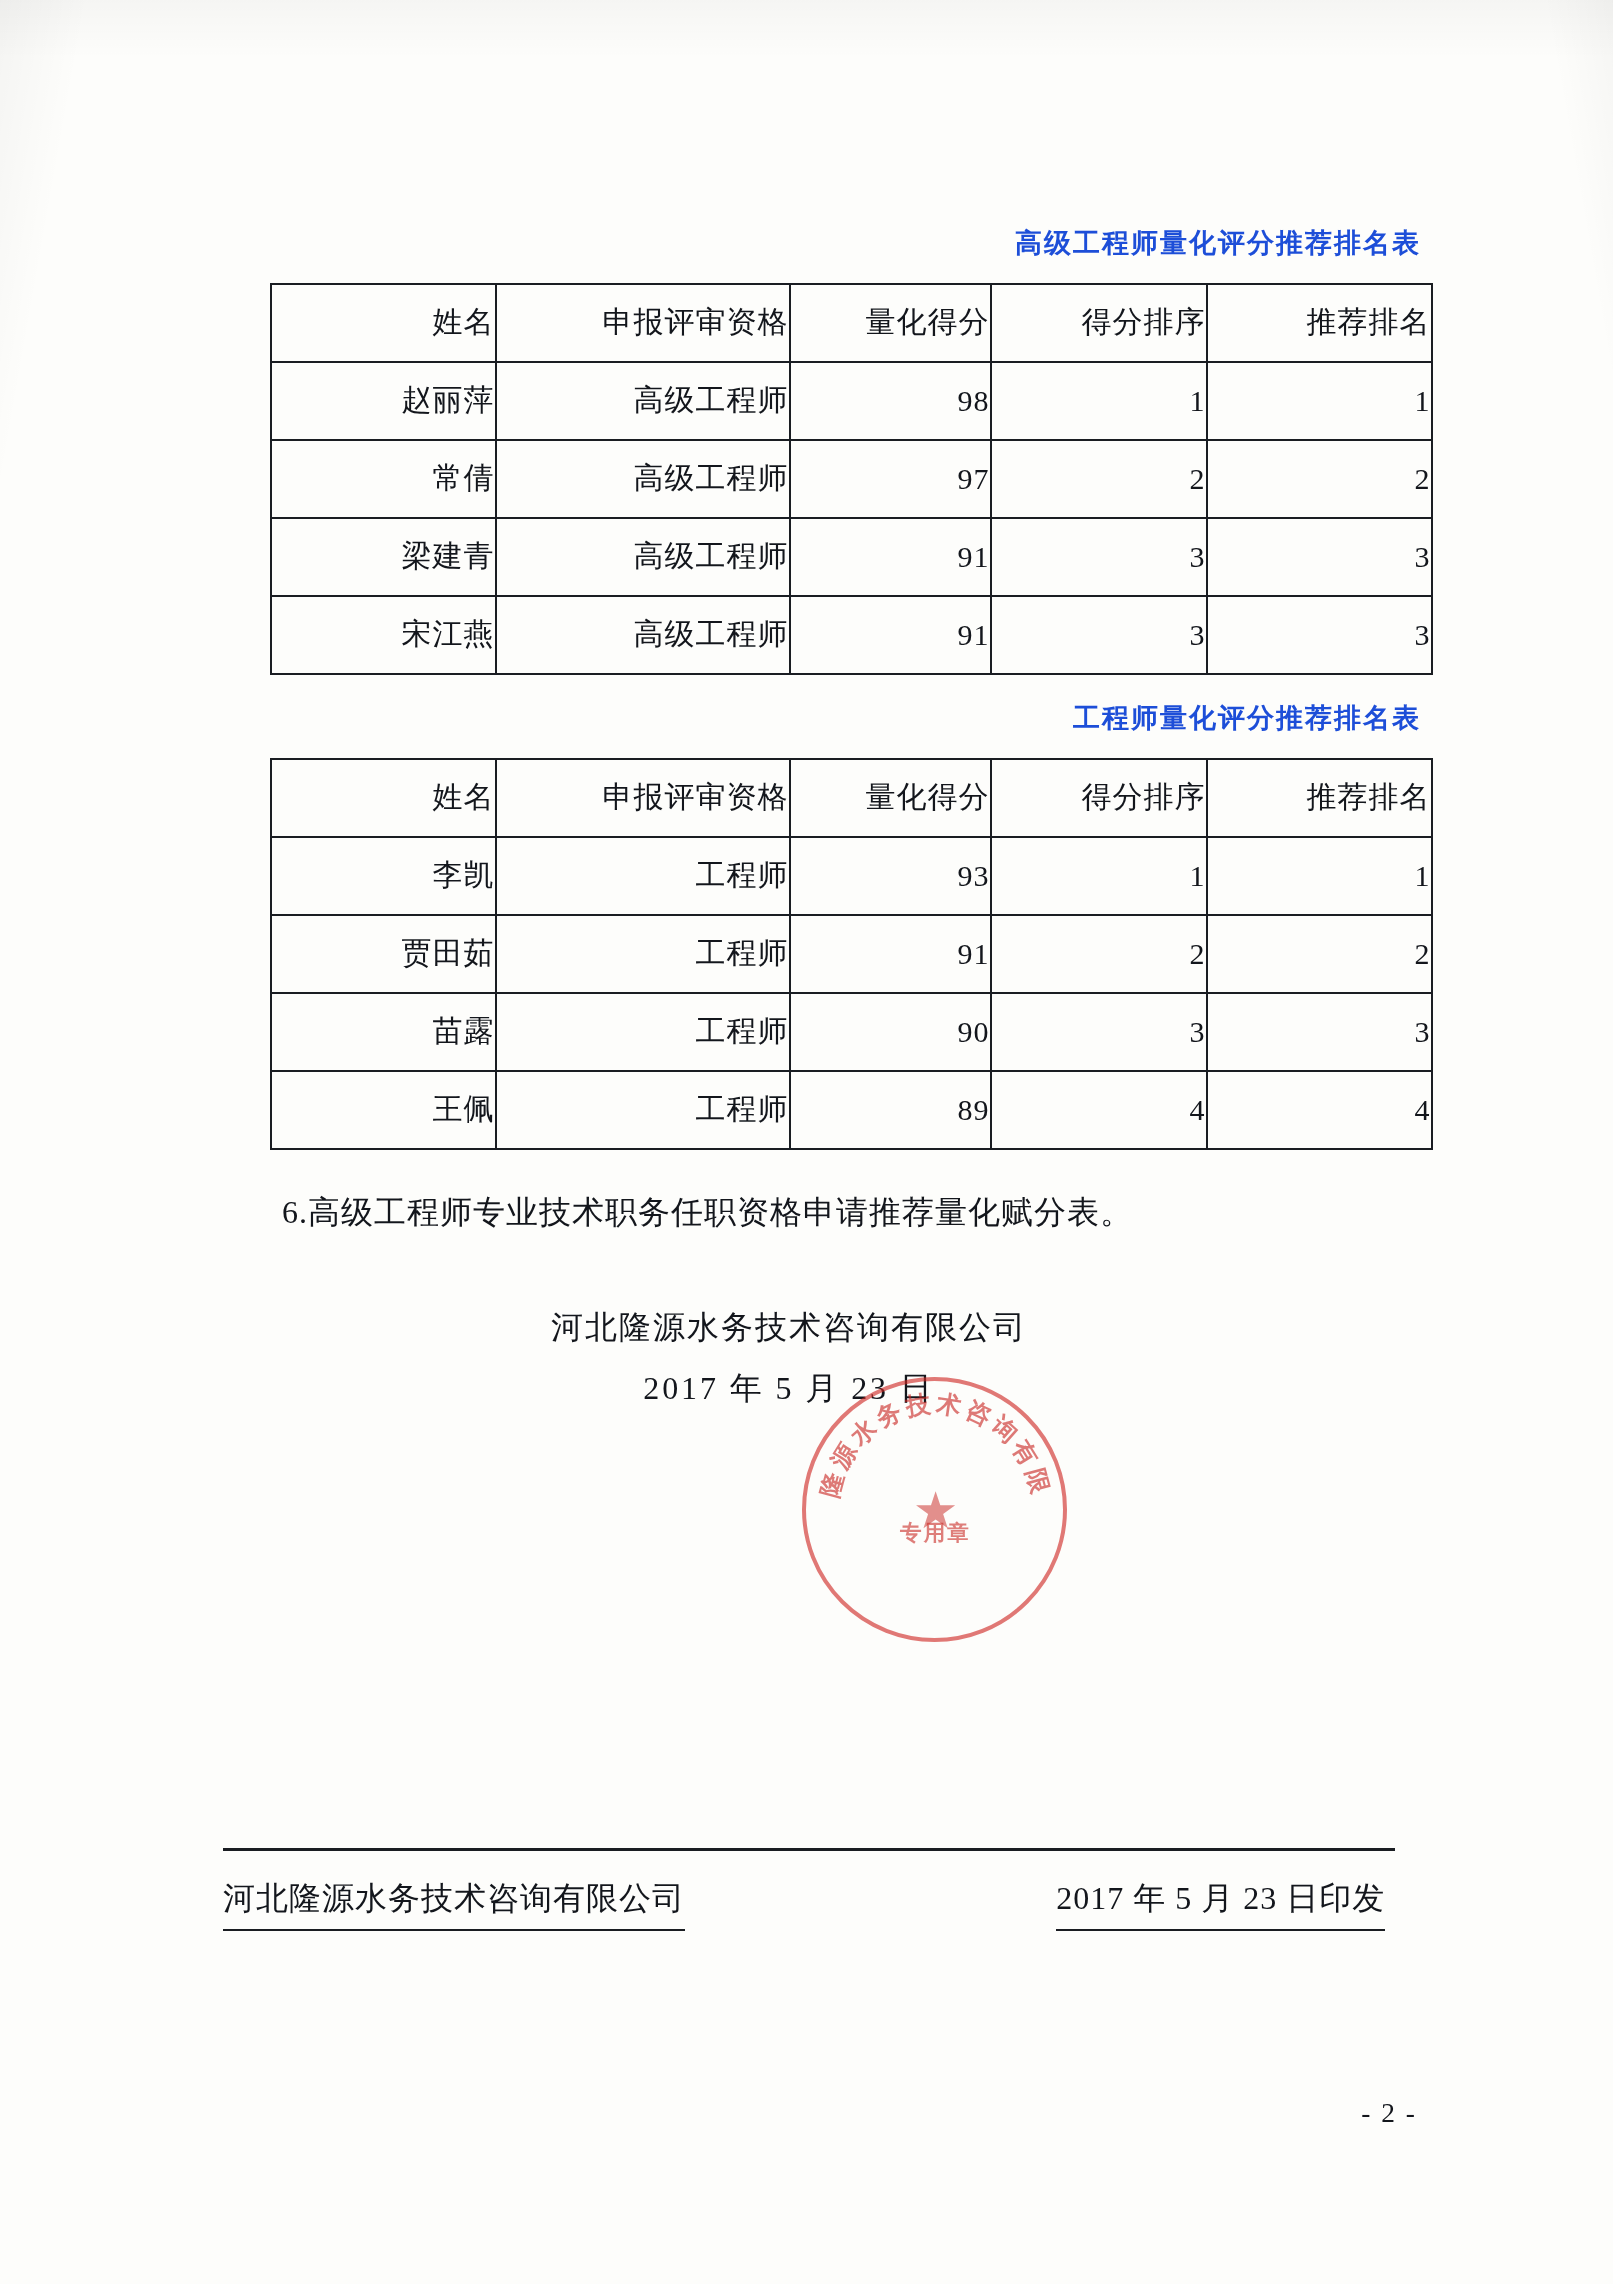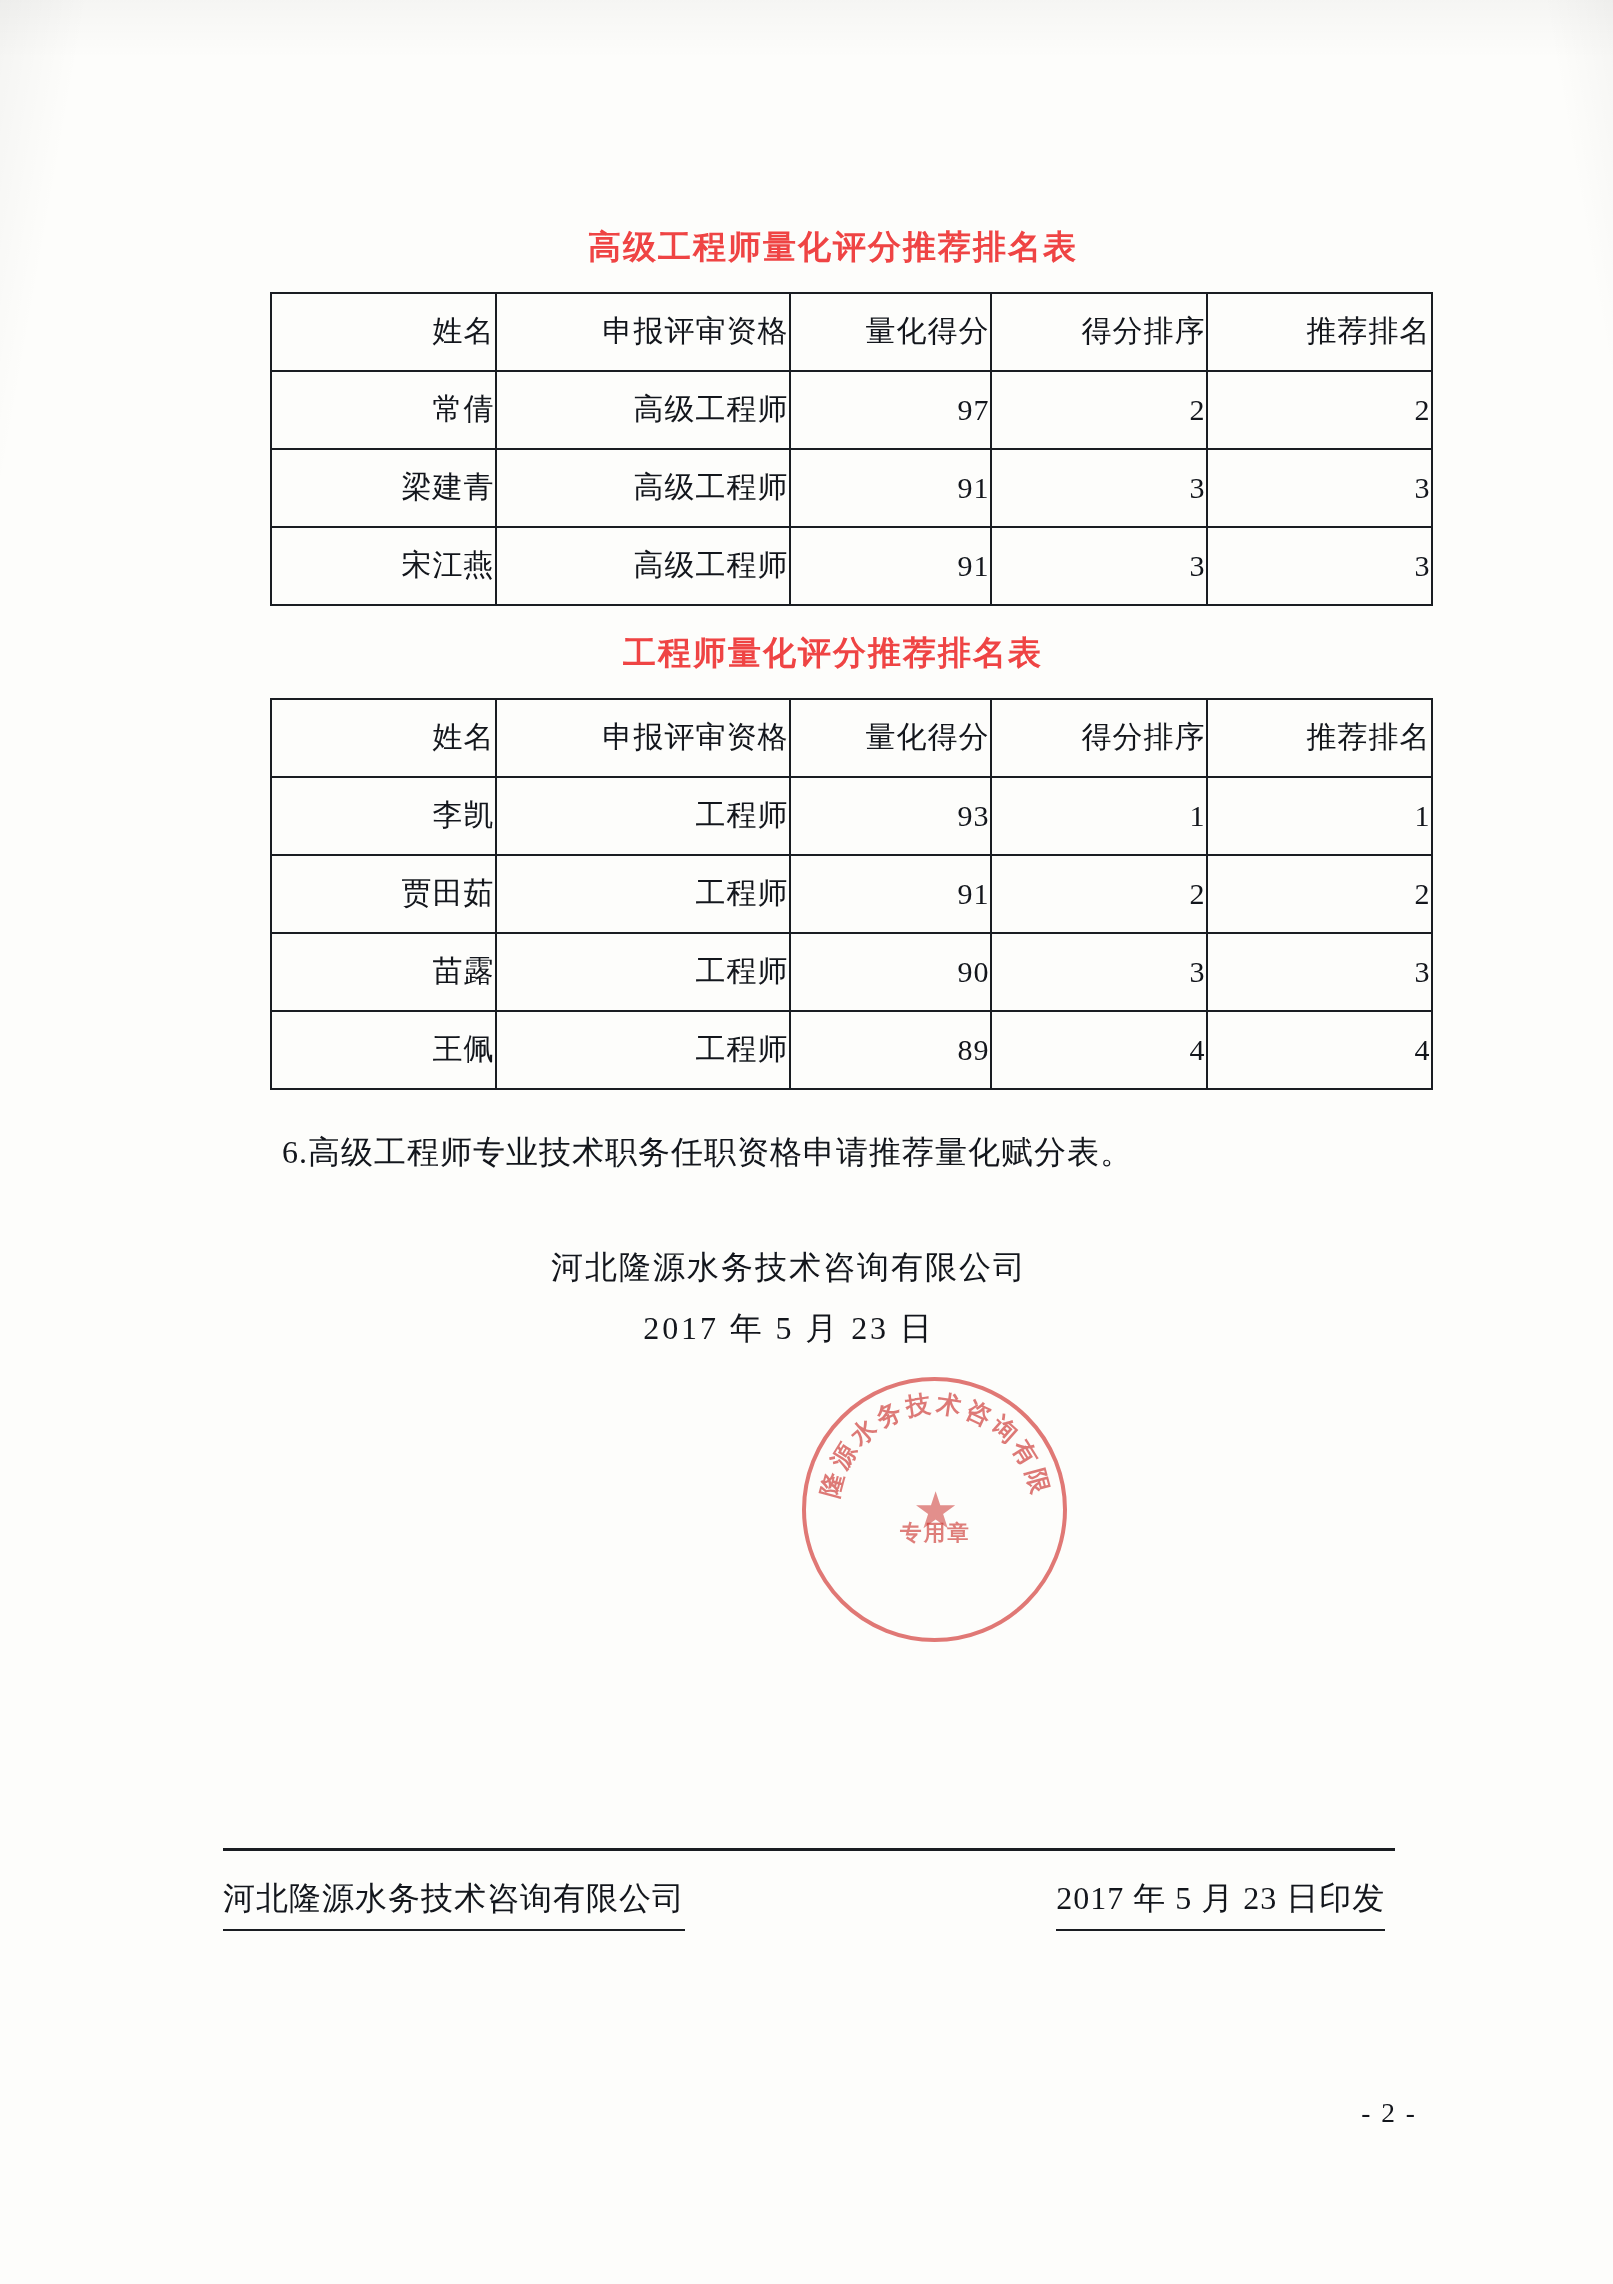--- a/index.html
+++ b/index.html
@@ -32,27 +32,27 @@
                 linear-gradient(180deg, rgba(0,0,0,0.03) 0px, rgba(0,0,0,0) 59px);
     pointer-events: none;
   }
   .content {
     position: absolute;
     left: 245px;
     top: 225px;
     width: 1176px;
   }
   .tbl-title {
-    text-align: center;
+    text-align: right;
     font-family: "Liberation Serif", "DejaVu Serif", serif;
     font-weight: bold;
-    font-size: 33px;
+    font-size: 27px;
     letter-spacing: 2px;
     margin: 0 0 21.6px 0;
-    color: #ef4444;
+    color: #1d4ed8;
   }
   .tbl-title.second {
     margin-top: 25.5px;
   }
   table.rank {
     border-collapse: collapse;
     width: 1161px;
     table-layout: fixed;
     margin: 0 0 0 24.5px;
   }
@@ -208,20 +208,27 @@
       <thead>
         <tr>
           <th>姓名</th>
           <th>申报评审资格</th>
           <th>量化得分</th>
           <th>得分排序</th>
           <th>推荐排名</th>
         </tr>
       </thead>
       <tbody>
+        <tr>
+          <td>赵丽萍</td>
+          <td>高级工程师</td>
+          <td class="num">98</td>
+          <td class="num">1</td>
+          <td class="num">1</td>
+        </tr>
         <tr>
           <td>常倩</td>
           <td>高级工程师</td>
           <td class="num">97</td>
           <td class="num">2</td>
           <td class="num">2</td>
         </tr>
         <tr>
           <td>梁建青</td>
           <td>高级工程师</td>

